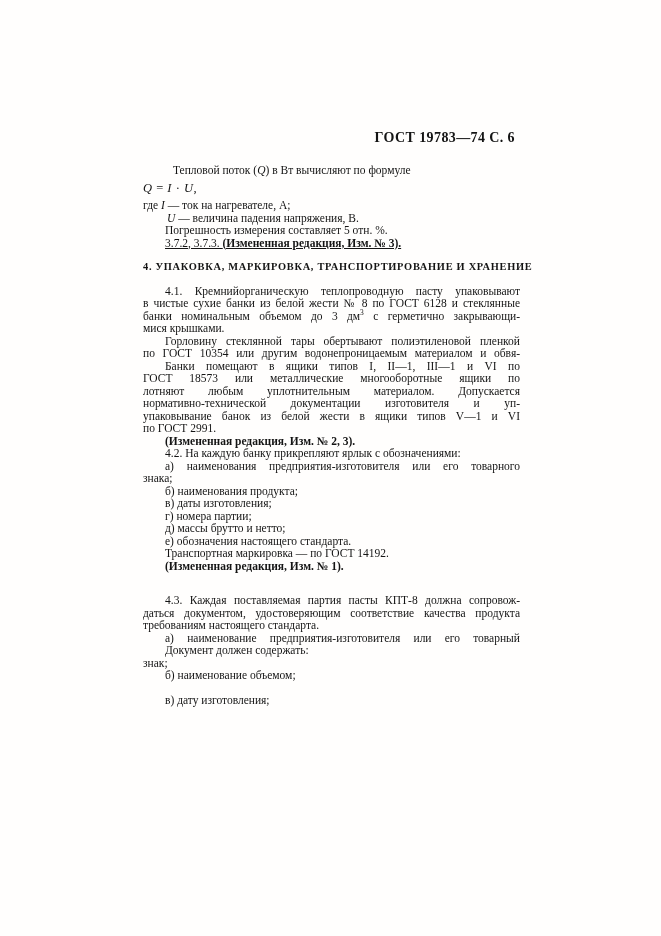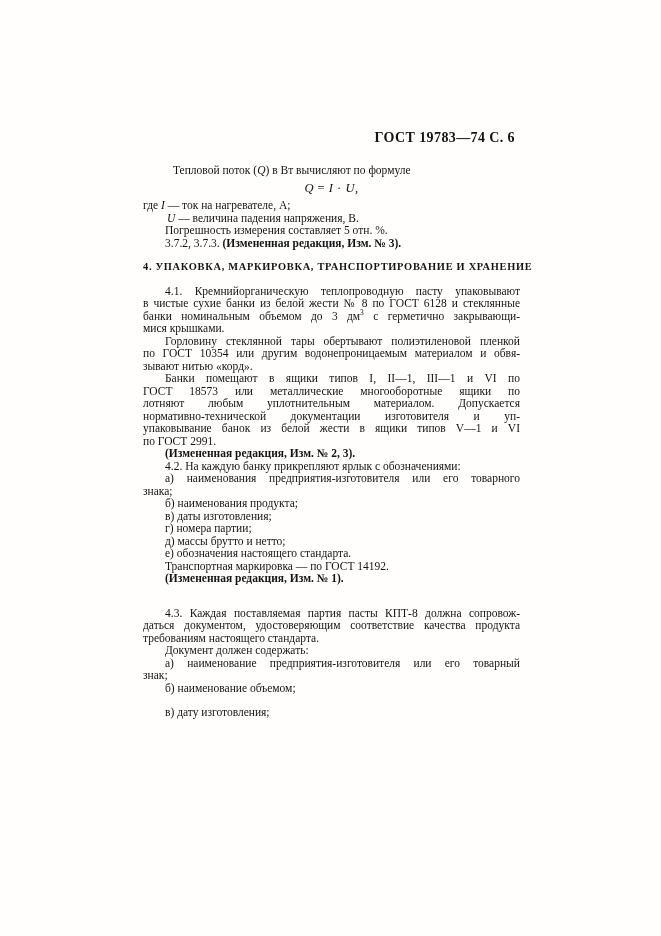--- a/index.html
+++ b/index.html
@@ -27,21 +27,21 @@
   }
   .body-col {
     position: absolute;
     top: 164px;
     left: 143px;
     width: 377px;
   }
   .line { min-height: 12.5px; }
   .j { text-align: justify; text-align-last: justify; }
   .formula {
-    text-align: center;
+    text-align: left;
     margin: 5px 0;
     font-size: 12.5px;
     letter-spacing: 0.5px;
   }
   .section {
     text-align: left;
     font-weight: bold;
     font-size: 10.4px;
     letter-spacing: 0.7px;
     margin: 12px 0 11px 0;
@@ -55,48 +55,47 @@
 <body>
 
 <div class="page">
   <div class="gost-header">ГОСТ 19783—74 С. 6</div>
   <div class="body-col">
       <div class="line" style="text-indent: 30px;"><span class="">Тепловой поток (</span><span class="ri ">Q</span><span class="">) в Вт вычисляют по формуле</span></div>
       <div class="line formula"><span class="ri ">Q</span><span class=""> = </span><span class="ri ">I</span><span class=""> · </span><span class="ri ">U</span><span class="">,</span></div>
       <div class="line"><span class="">где </span><span class="ri ">I</span><span class=""> — ток на нагревателе, А;</span></div>
       <div class="line" style="text-indent: 24px; font-family: Liberation Serif, serif;"><span class="ri ">U</span><span class=""> — величина падения напряжения, В.</span></div>
       <div class="line" style="text-indent: 22px;"><span class="">Погрешность измерения составляет 5 отн. %.</span></div>
-      <div class="line" style="text-indent: 22px;"><span class="">3.7.2, 3.7.3. </span><span class="rb ">(Измененная редакция, Изм. № 3).</span></div>
+      <div class="line" style="text-indent: 22px; text-decoration: underline;"><span class="">3.7.2, 3.7.3. </span><span class="rb ">(Измененная редакция, Изм. № 3).</span></div>
       <div class="line section"><span class="rb ">4. УПАКОВКА, МАРКИРОВКА, ТРАНСПОРТИРОВАНИЕ И ХРАНЕНИЕ</span></div>
       <div class="line j" style="text-indent: 22px;"><span class="">4.1. Кремнийорганическую теплопроводную пасту упаковывают</span></div>
       <div class="line j"><span class="">в чистые сухие банки из белой жести № 8 по ГОСТ 6128 и стеклянные</span></div>
       <div class="line j"><span class="">банки номинальным объемом до 3 дм</span><span class="sup">3</span><span class=""> с герметично закрывающи-</span></div>
       <div class="line"><span class="">мися крышками.</span></div>
       <div class="line j" style="text-indent: 22px;"><span class="">Горловину стеклянной тары обертывают полиэтиленовой пленкой</span></div>
       <div class="line j"><span class="">по ГОСТ 10354 или другим водонепроницаемым материалом и обвя-</span></div>
-      <div class="line"><span class="">зывают нитью «корд».</span></div>
       <div class="line j" style="text-indent: 22px;"><span class="">Банки помещают в ящики типов I, II—1, III—1 и VI по</span></div>
       <div class="line j"><span class="">ГОСТ 18573 или металлические многооборотные ящики по</span></div>
       <div class="line j"><span class="">лотняют любым уплотнительным материалом. Допускается</span></div>
       <div class="line j"><span class="">нормативно-технической документации изготовителя и уп-</span></div>
       <div class="line j"><span class="">упаковывание банок из белой жести в ящики типов V—1 и VI</span></div>
       <div class="line"><span class="">по ГОСТ 2991.</span></div>
       <div class="line" style="text-indent: 22px;"><span class="rb ">(Измененная редакция, Изм. № 2, 3).</span></div>
       <div class="line" style="text-indent: 22px;"><span class="">4.2. На каждую банку прикрепляют ярлык с обозначениями:</span></div>
       <div class="line j" style="text-indent: 22px;"><span class="">а) наименования предприятия-изготовителя или его товарного</span></div>
       <div class="line"><span class="">знака;</span></div>
       <div class="line" style="text-indent: 22px;"><span class="">б) наименования продукта;</span></div>
       <div class="line" style="text-indent: 22px;"><span class="">в) даты изготовления;</span></div>
       <div class="line" style="text-indent: 22px;"><span class="">г) номера партии;</span></div>
       <div class="line" style="text-indent: 22px;"><span class="">д) массы брутто и нетто;</span></div>
       <div class="line" style="text-indent: 22px;"><span class="">е) обозначения настоящего стандарта.</span></div>
       <div class="line" style="text-indent: 22px;"><span class="">Транспортная маркировка — по ГОСТ 14192.</span></div>
       <div class="line" style="text-indent: 22px;"><span class="rb ">(Измененная редакция, Изм. № 1).</span></div>
       <div class="line j" style="text-indent: 22px; margin-top: 22px;"><span class="">4.3. Каждая поставляемая партия пасты КПТ-8 должна сопровож-</span></div>
       <div class="line j"><span class="">даться документом, удостоверяющим соответствие качества продукта</span></div>
       <div class="line"><span class="">требованиям настоящего стандарта.</span></div>
+      <div class="line j" style="text-indent: 22px;"><span class="">а) наименование предприятия-изготовителя или его товарный</span></div>
       <div class="line" style="text-indent: 22px;"><span class="">Документ должен содержать:</span></div>
-      <div class="line j" style="text-indent: 22px;"><span class="">а) наименование предприятия-изготовителя или его товарный</span></div>
       <div class="line"><span class="">знак;</span></div>
       <div class="line" style="text-indent: 22px;"><span class="">б) наименование объемом;</span></div>
       <div class="line" style="text-indent: 22px; margin-top: 12px;"><span class="">в) дату изготовления;</span></div>
     </div>
 </div>
 
 </body></html>

